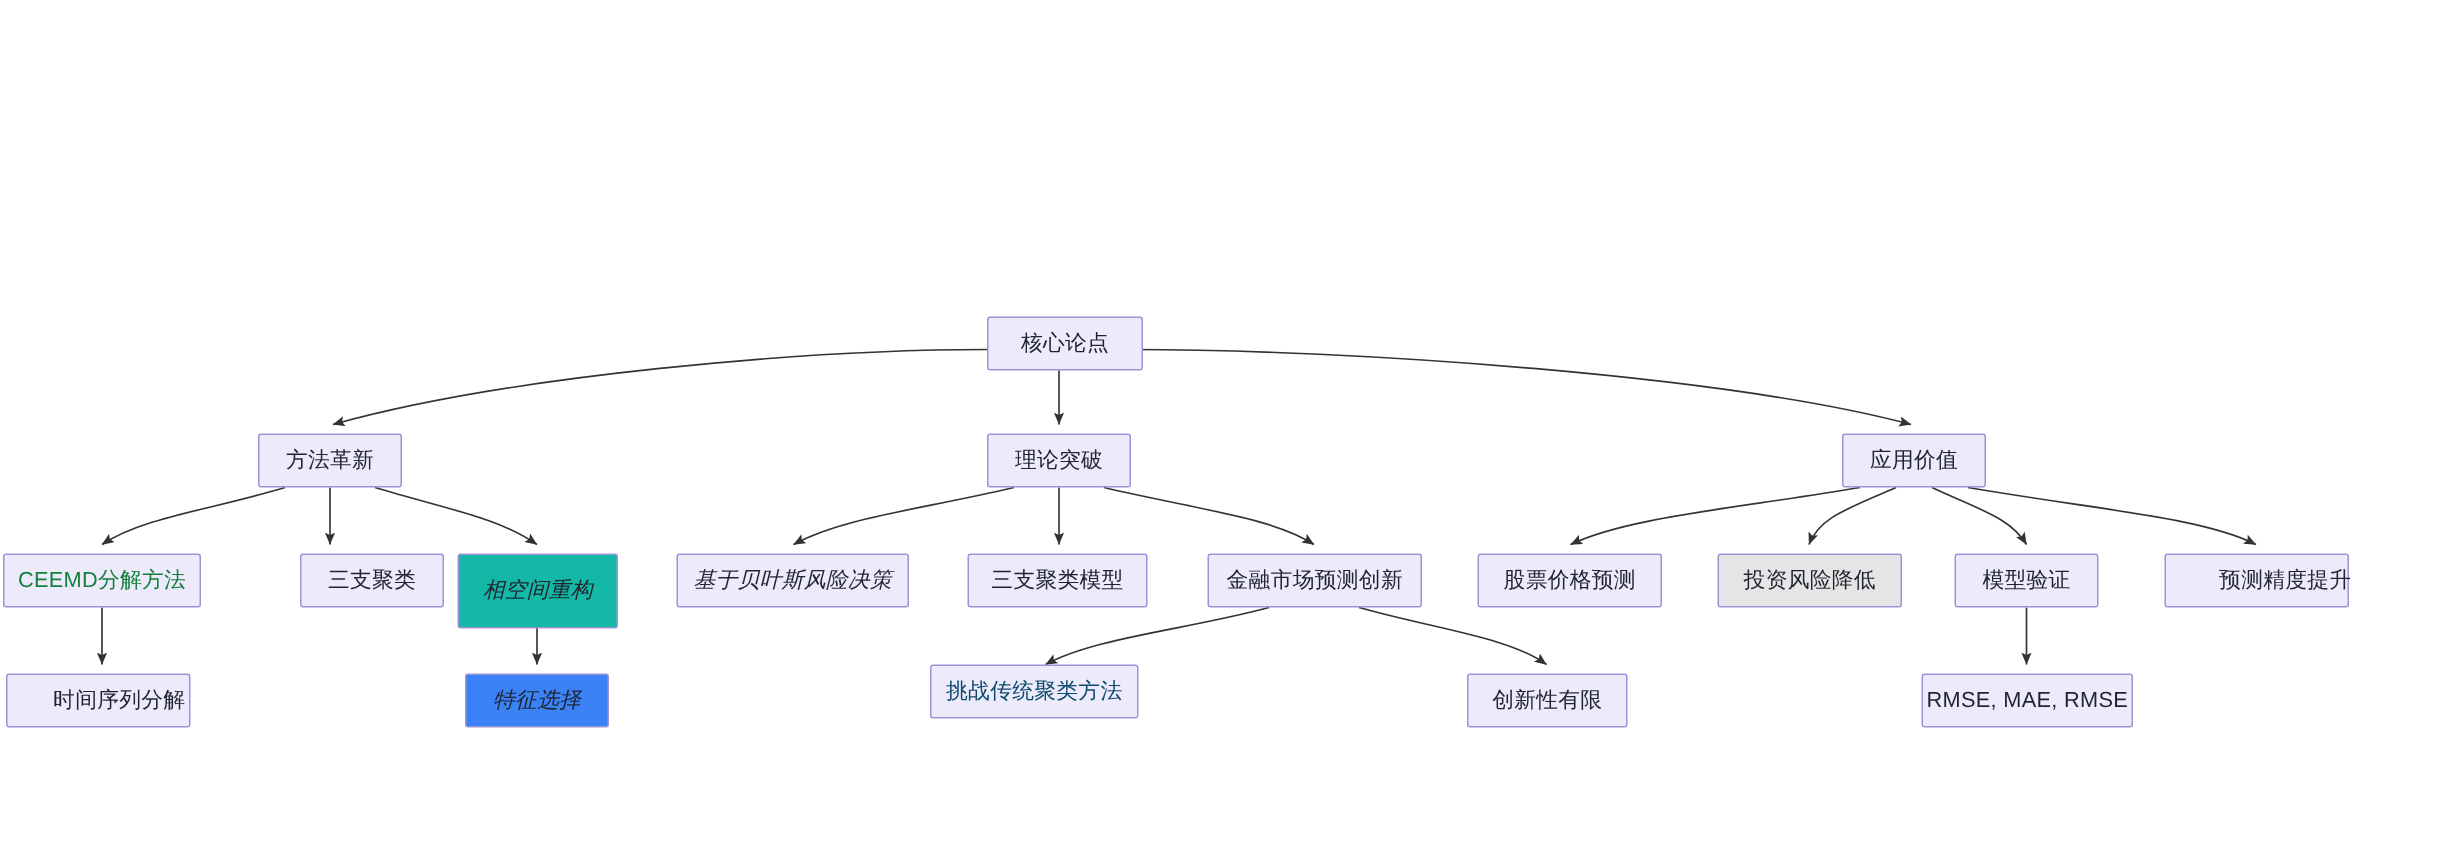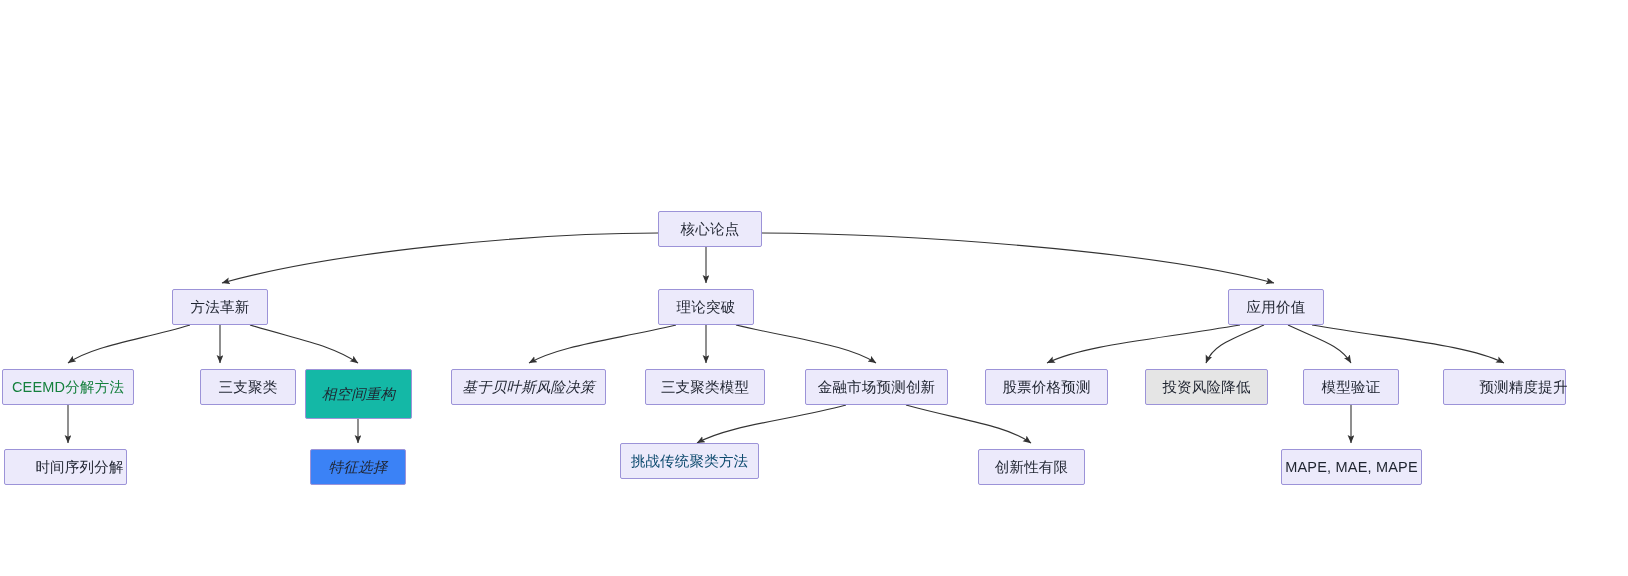--- a/index.html
+++ b/index.html
@@ -125,16 +125,16 @@
       <div class="node" style="left: 310px; top: 449px; width: 96px; height: 36px; background: #3b82f6; border-color: rgb(156, 147, 216); color: rgb(31, 36, 48); font-style: italic;">
         <span class="node-label">特征选择</span>
       </div>
       <div class="node" style="left: 620px; top: 443px; width: 139px; height: 36px; background: rgb(236, 234, 251); border-color: rgb(156, 147, 216); color: #0c4a6e;">
         <span class="node-label">挑战传统聚类方法</span>
       </div>
       <div class="node" style="left: 978px; top: 449px; width: 107px; height: 36px; background: rgb(236, 234, 251); border-color: rgb(156, 147, 216); color: rgb(31, 36, 48);">
         <span class="node-label">创新性有限</span>
       </div>
       <div class="node" style="left: 1281px; top: 449px; width: 141px; height: 36px; background: rgb(236, 234, 251); border-color: rgb(156, 147, 216); color: rgb(31, 36, 48);">
-        <span class="node-label">MAPE, MAE, MAPE</span>
+        <span class="node-label">RMSE, MAE, RMSE</span>
       </div>
     </div>
 </div>
 
 </body></html>

